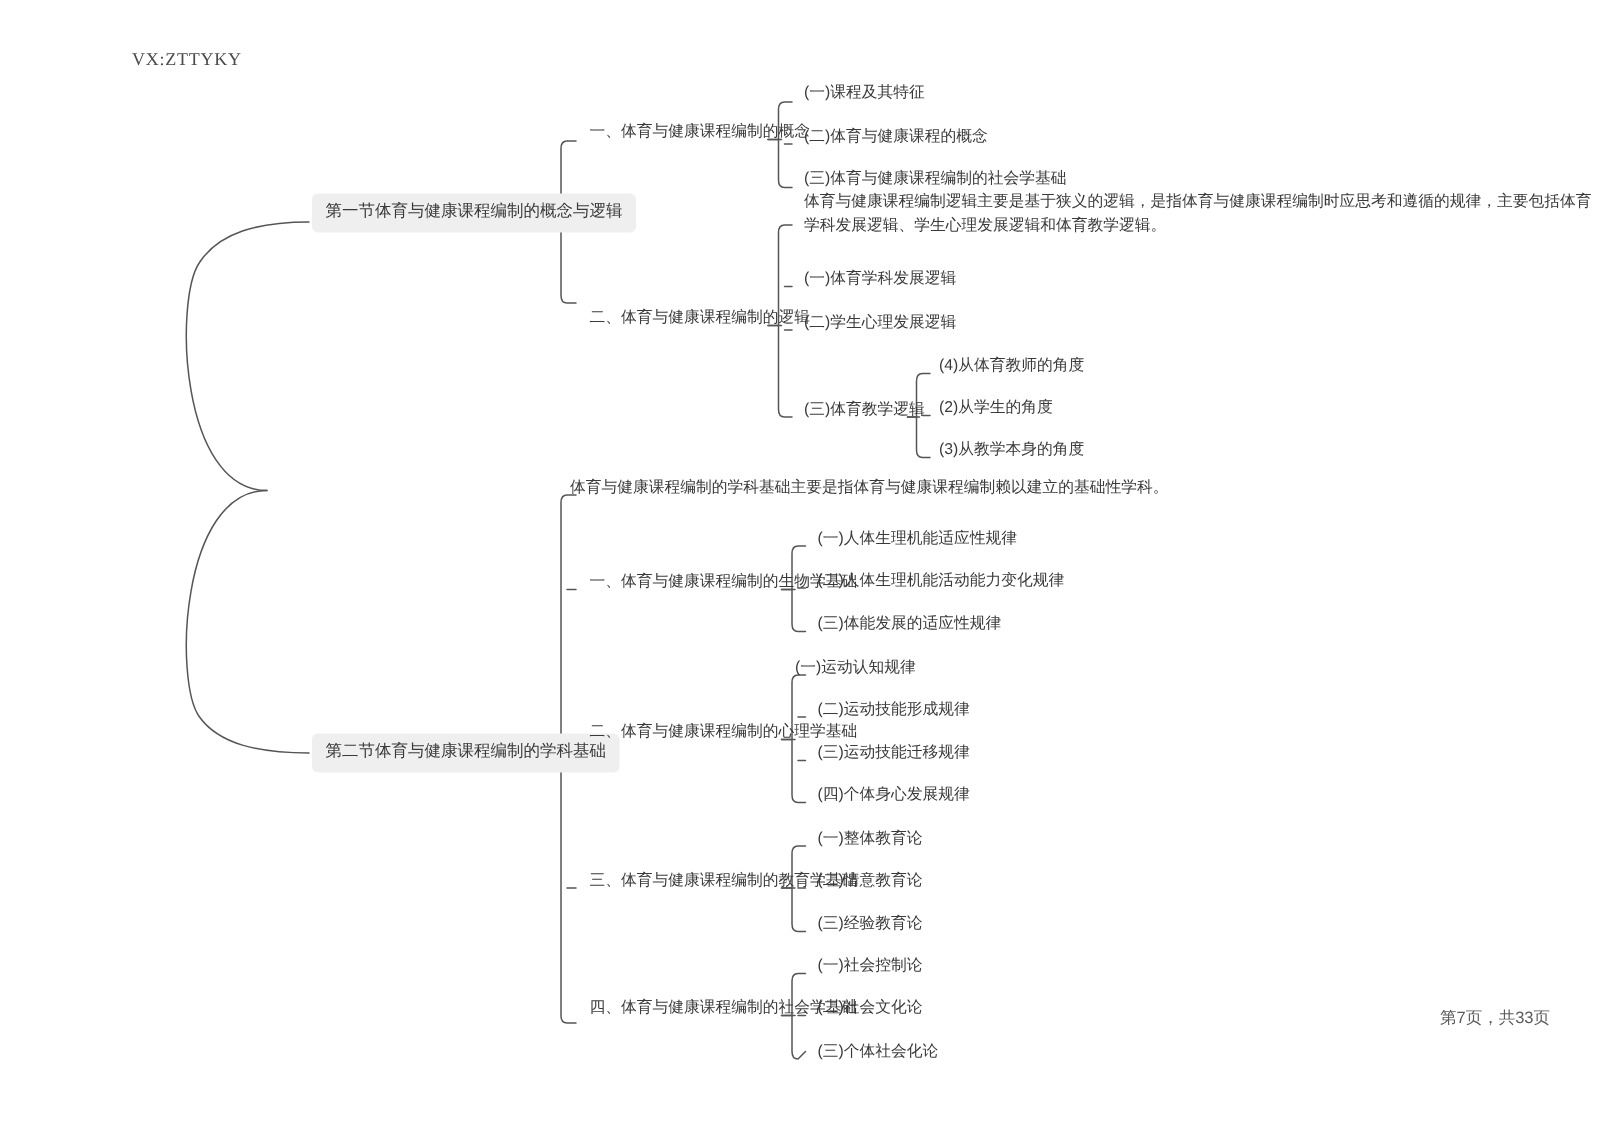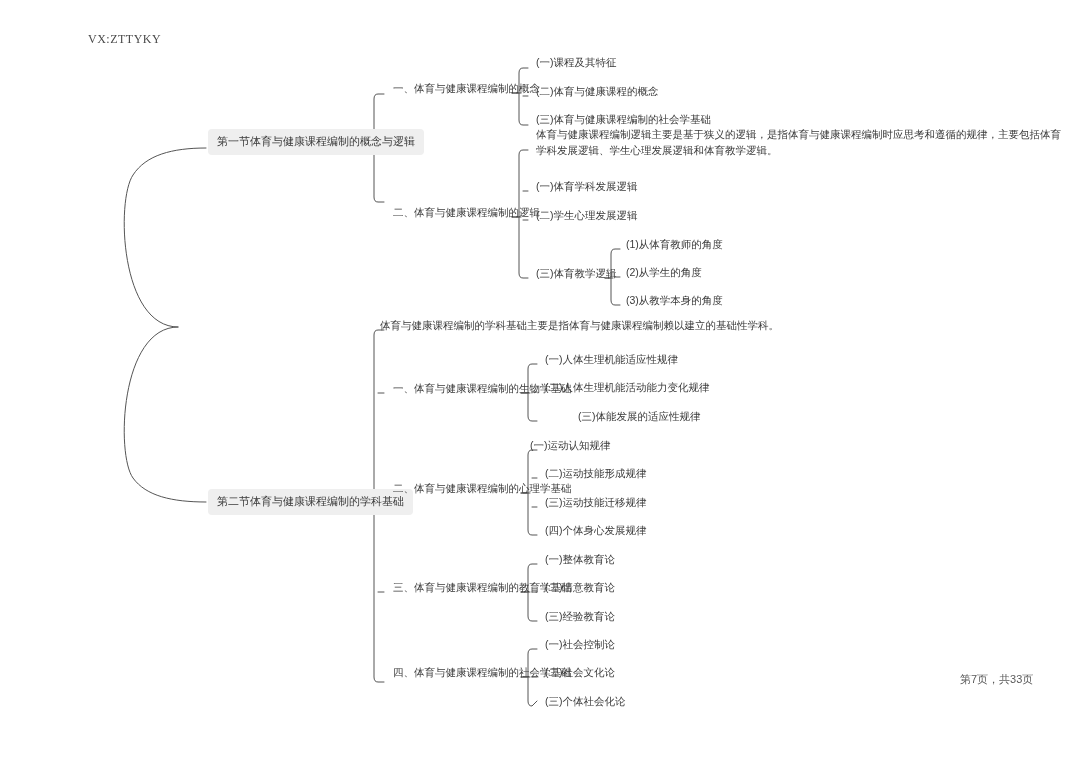--- a/index.html
+++ b/index.html
@@ -133,32 +133,32 @@
   <div class="node l3-node" style="left:536px;top:62px;transform:translateY(-50%);">(一)课程及其特征</div>
   <div class="node l3-node" style="left:536px;top:91px;transform:translateY(-50%);">(二)体育与健康课程的概念</div>
   <div class="node l3-node" style="left:536px;top:119px;transform:translateY(-50%);">(三)体育与健康课程编制的社会学基础</div>
 
   <div class="node l2-node" style="left:393px;top:212px;transform:translateY(-50%);">二、体育与健康课程编制的逻辑</div>
   <div class="node note-node" style="left:536px;top:143px;width:530px;transform:translateY(-50%);">体育与健康课程编制逻辑主要是基于狭义的逻辑，是指体育与健康课程编制时应思考和遵循的规律，主要包括体育学科发展逻辑、学生心理发展逻辑和体育教学逻辑。</div>
   <div class="node l3-node" style="left:536px;top:186px;transform:translateY(-50%);">(一)体育学科发展逻辑</div>
   <div class="node l3-node" style="left:536px;top:215px;transform:translateY(-50%);">(二)学生心理发展逻辑</div>
   <div class="node l3-node" style="left:536px;top:273px;transform:translateY(-50%);">(三)体育教学逻辑</div>
 
-  <div class="node l4-node" style="left:626px;top:244px;transform:translateY(-50%);">(1)从体育教师的角度</div>
+  <div class="node l4-node" style="left:626px;top:244px;transform:translateY(-50%);">(4)从体育教师的角度</div>
   <div class="node l4-node" style="left:626px;top:272px;transform:translateY(-50%);">(2)从学生的角度</div>
   <div class="node l4-node" style="left:626px;top:300px;transform:translateY(-50%);">(3)从教学本身的角度</div>
 
   <div class="node sec-node" style="left:208px;top:502px;transform:translateY(-50%);">第二节体育与健康课程编制的学科基础</div>
 
   <div class="node note-node" style="left:380px;top:326px;width:470px;transform:translateY(-50%);">体育与健康课程编制的学科基础主要是指体育与健康课程编制赖以建立的基础性学科。</div>
 
   <div class="node l2-node" style="left:393px;top:388px;transform:translateY(-50%);">一、体育与健康课程编制的生物学基础</div>
   <div class="node l3-node" style="left:545px;top:359px;transform:translateY(-50%);">(一)人体生理机能适应性规律</div>
   <div class="node l3-node" style="left:545px;top:387px;transform:translateY(-50%);">(二)人体生理机能活动能力变化规律</div>
-  <div class="node l3-node" style="left:545px;top:416px;transform:translateY(-50%);margin-left:33px;">(三)体能发展的适应性规律</div>
+  <div class="node l3-node" style="left:545px;top:416px;transform:translateY(-50%);">(三)体能发展的适应性规律</div>
 
   <div class="node l2-node" style="left:393px;top:488px;transform:translateY(-50%);">二、体育与健康课程编制的心理学基础</div>
   <div class="node l3-node" style="left:530px;top:445px;transform:translateY(-50%);">(一)运动认知规律</div>
   <div class="node l3-node" style="left:545px;top:473px;transform:translateY(-50%);">(二)运动技能形成规律</div>
   <div class="node l3-node" style="left:545px;top:502px;transform:translateY(-50%);">(三)运动技能迁移规律</div>
   <div class="node l3-node" style="left:545px;top:530px;transform:translateY(-50%);">(四)个体身心发展规律</div>
 
   <div class="node l2-node" style="left:393px;top:587px;transform:translateY(-50%);">三、体育与健康课程编制的教育学基础</div>
   <div class="node l3-node" style="left:545px;top:559px;transform:translateY(-50%);">(一)整体教育论</div>
   <div class="node l3-node" style="left:545px;top:587px;transform:translateY(-50%);">(二)情意教育论</div>

